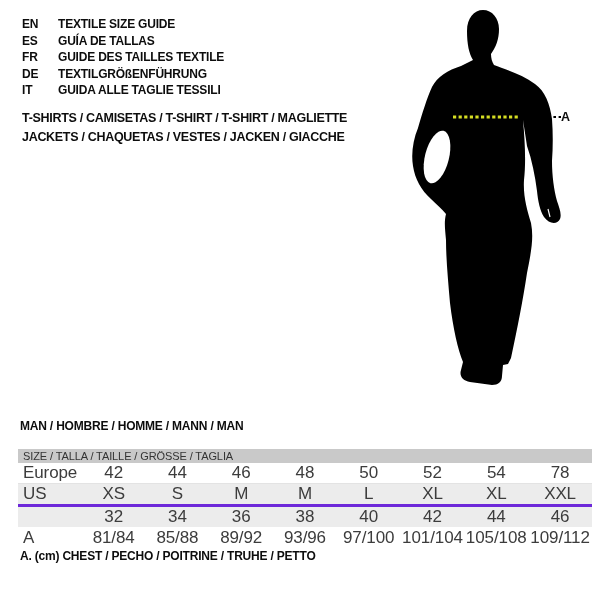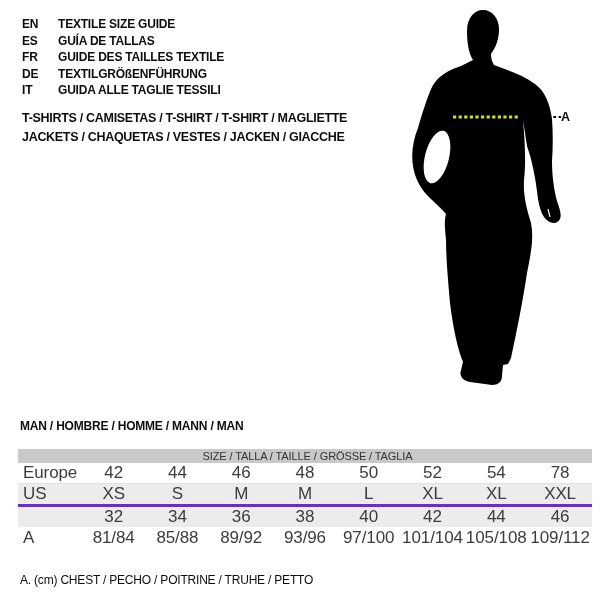--- a/index.html
+++ b/index.html
@@ -28,33 +28,33 @@
 
   
   .man-line{position:absolute;left:20px;top:419px;font-weight:bold;
     font-size:12px;letter-spacing:-0.2px;color:#0d0d0d;}
 
   
   .size-table{position:absolute;left:18px;top:449px;width:574px;
     border-collapse:collapse;table-layout:fixed;}
   .size-table th{
     background:#c9c9c9;color:#333;font-weight:normal;font-size:11px;
-    letter-spacing:-0.1px;text-align:center;padding:1px 0 1px 5px;height:12px;}
+    letter-spacing:-0.1px;text-align:left;padding:1px 0 1px 5px;height:12px;}
   .size-table td{
     font-size:17px;letter-spacing:-0.1px;color:#3c3c3c;height:15px;
     text-align:center;padding:0;vertical-align:middle;}
   .size-table td.rowlabel{text-align:left;padding-left:5px;width:62px;color:#3c3c3c;}
   .size-table tr.r-eu td{background:#ffffff;border-bottom:1px solid #e3e3e3;}
   .size-table tr.r-us td{background:#ececec;border-bottom:3px solid #6d28d9;margin-left:8px;}
   .size-table tr.r-num td{background:#ececec;border-bottom:1px solid #ffffff;}
   .size-table tr.r-a td{background:#ffffff;}
 
   
-  .footnote{position:absolute;left:20px;top:549px;font-weight:normal;
-    font-size:12px;letter-spacing:-0.2px;color:#0d0d0d;margin-top:24px;}
+  .footnote{position:absolute;left:20px;top:549px;font-weight:bold;
+    font-size:12px;letter-spacing:-0.2px;color:#0d0d0d;}
 </style>
 </head>
 <body>
 
 <div class="canvas">
 
   <div class="lang-list">
     <div class="lang-row">
       <span class="code">EN</span>
       <span>TEXTILE SIZE GUIDE</span>

